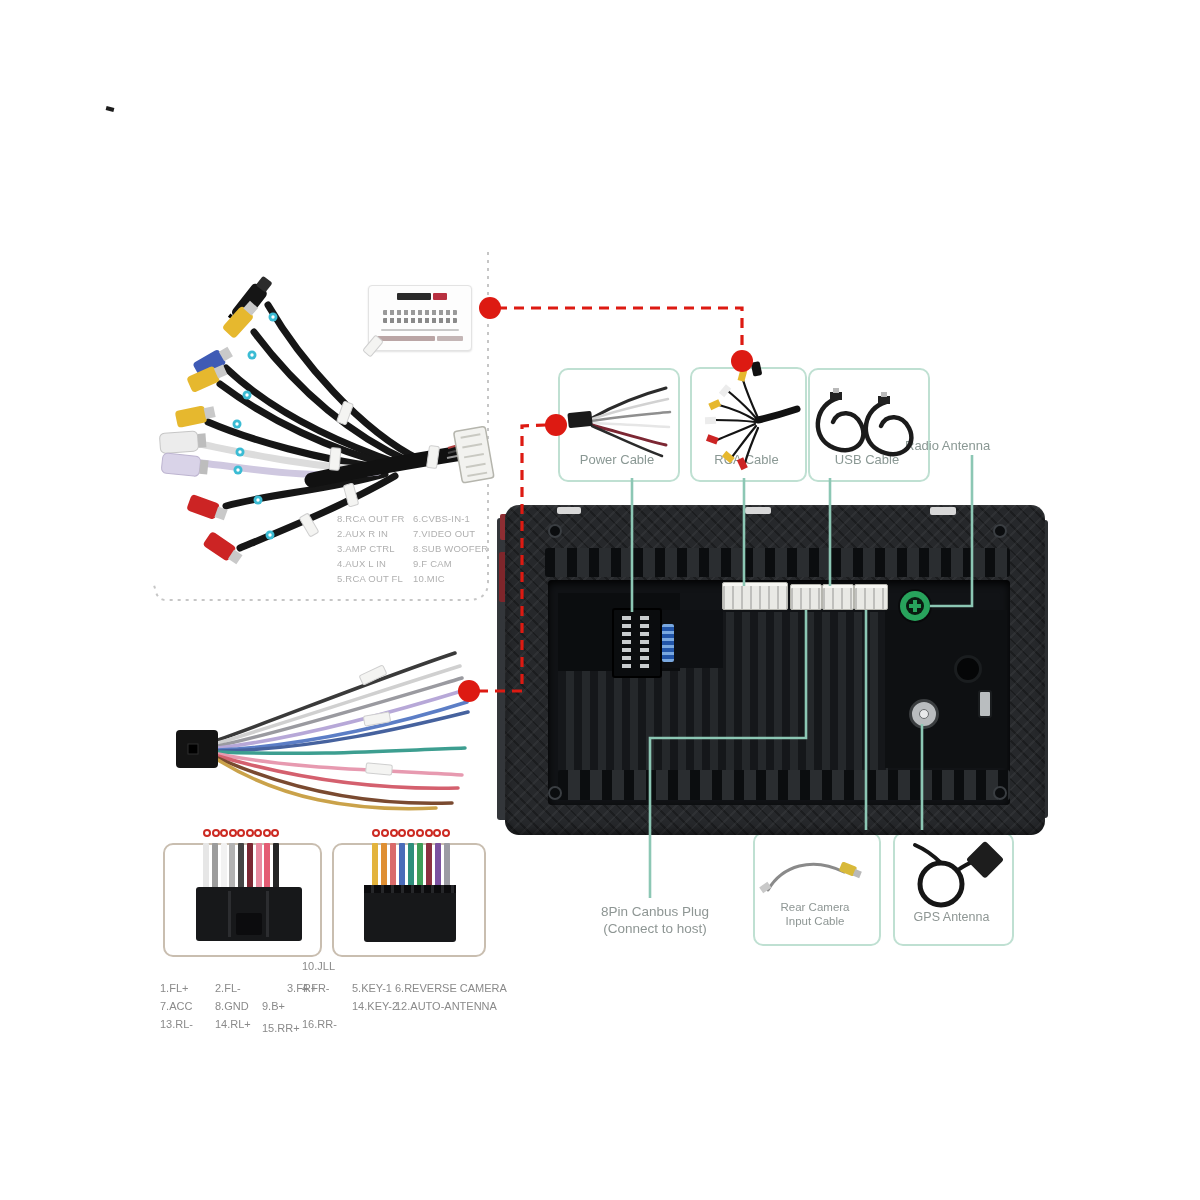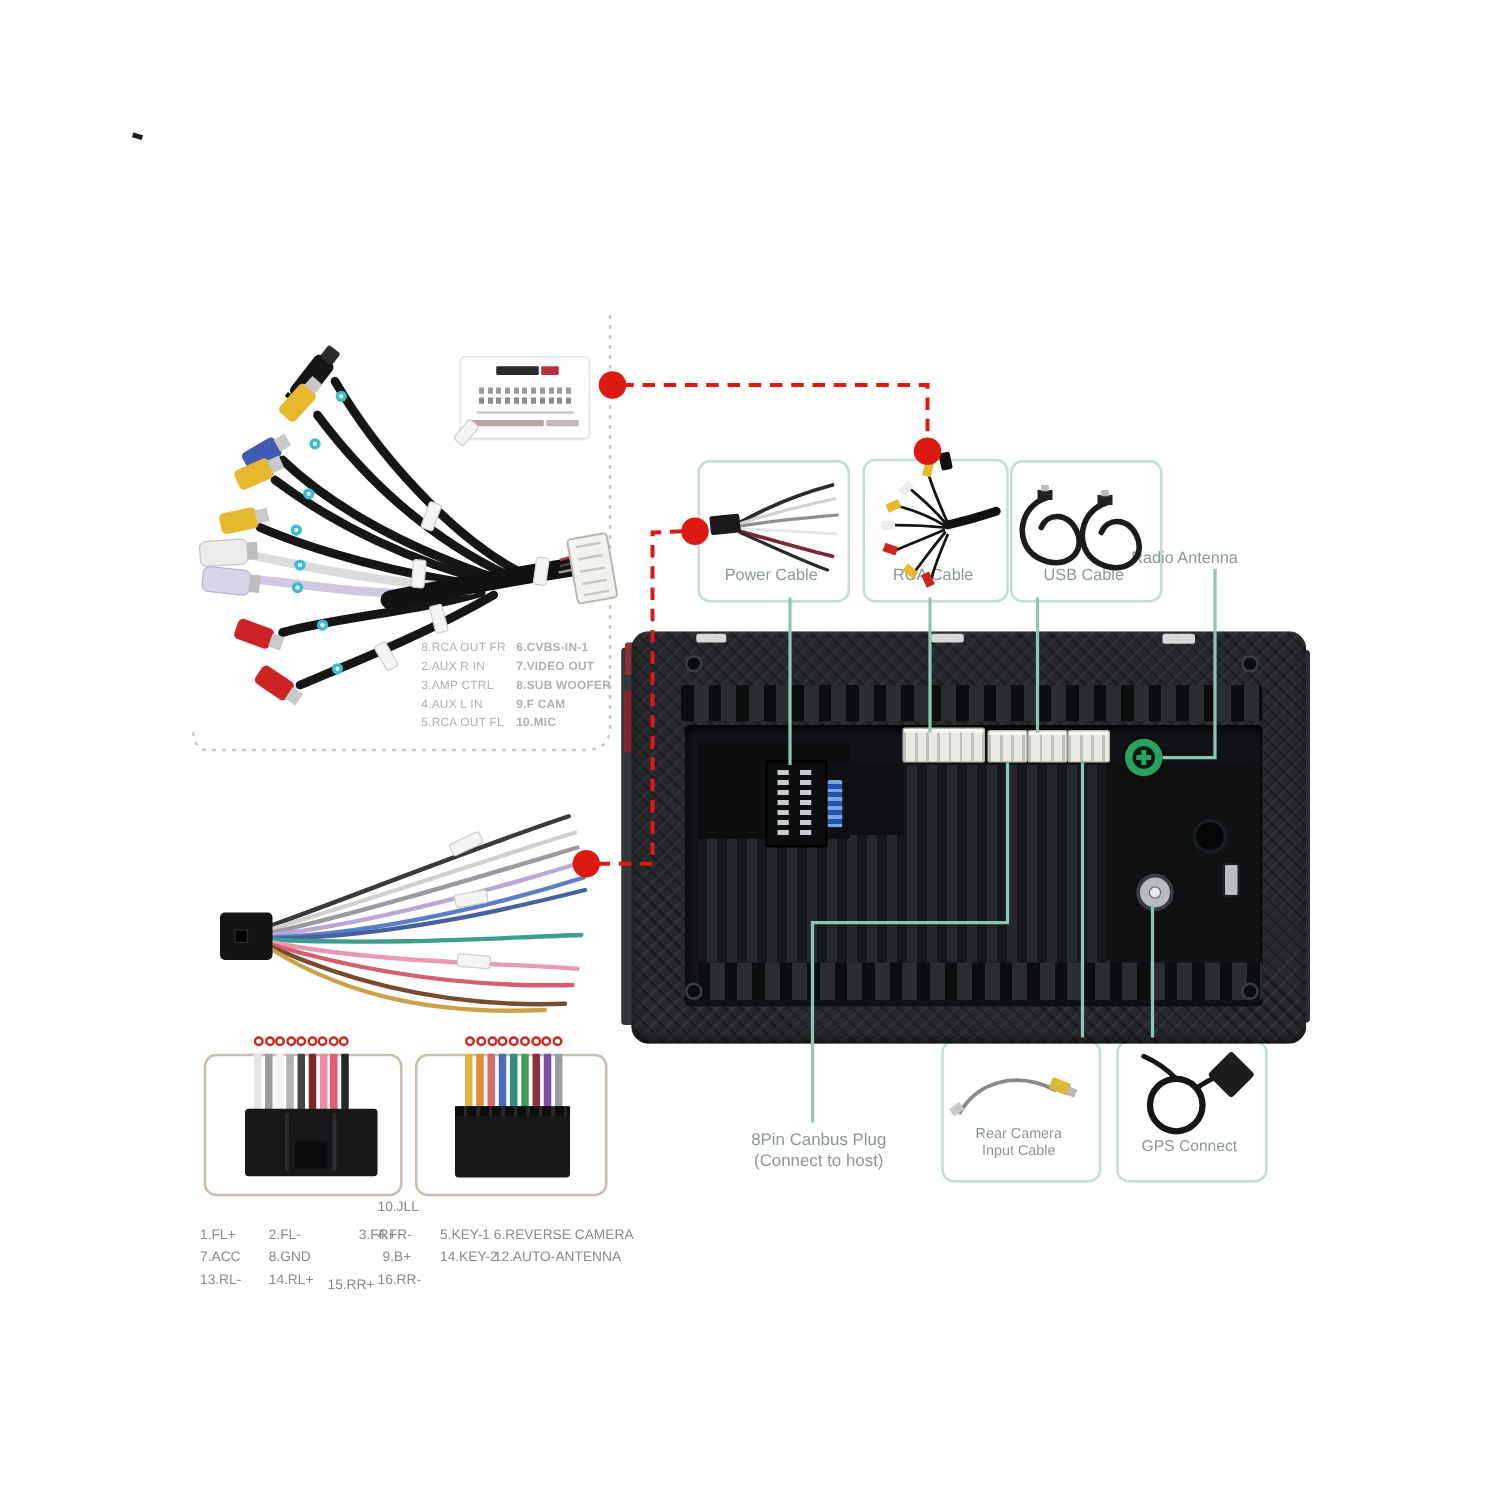--- a/index.html
+++ b/index.html
@@ -140,30 +140,30 @@
     <span style="display:block;">(Connect to host)</span>
   </div>
 
   <div class="abs callout-box" style="left:753px;top:832px;width:124px;height:110px;"></div>
   <div class="abs small-label" style="left:753px;top:900px;width:124px;">
     <span style="display:block;">Rear Camera</span>
     <span style="display:block;">Input Cable</span>
   </div>
 
   <div class="abs callout-box" style="left:893px;top:832px;width:117px;height:110px;"></div>
-  <div class="abs small-label" style="left:893px;top:910px;width:117px;font-size:12.5px;">GPS Connect</div>
+  <div class="abs small-label" style="left:893px;top:910px;width:117px;font-size:12.5px;">GPS Antenna</div>
 
   <div class="abs rca-col" style="left:337px;top:511px;">
     <span>8.RCA OUT FR</span>
     <span>2.AUX R IN</span>
     <span>3.AMP CTRL</span>
     <span>4.AUX L IN</span>
     <span>5.RCA OUT FL</span>
   </div>
-  <div class="abs rca-col" style="left:413px;top:511px;font-weight:bold;">
+  <div class="abs rca-col" style="left:413px;top:511px;">
     <span>6.CVBS-IN-1</span>
     <span>7.VIDEO OUT</span>
     <span>8.SUB WOOFER</span>
     <span>9.F CAM</span>
     <span>10.MIC</span>
   </div>
 
   <div class="abs closeup-box" style="left:163px;top:843px;width:155px;height:110px;"></div>
   <div class="abs circles-row" style="left:203px;top:829px;width:76px;">
       <div class="pincircle"></div>
@@ -222,21 +222,21 @@
 
   <div>
     <span class="abs pin-label" style="left:160px;top:982px;">1.FL+</span>
     <span class="abs pin-label" style="left:215px;top:982px;">2.FL-</span>
     <span class="abs pin-label" style="left:262px;top:982px;margin-left:25px;">3.FR+</span>
     <span class="abs pin-label" style="left:302px;top:982px;">4.FR-</span>
     <span class="abs pin-label" style="left:352px;top:982px;">5.KEY-1</span>
     <span class="abs pin-label" style="left:395px;top:982px;">6.REVERSE CAMERA</span>
     <span class="abs pin-label" style="left:160px;top:1000px;">7.ACC</span>
     <span class="abs pin-label" style="left:215px;top:1000px;text-align:center;">8.GND</span>
-    <span class="abs pin-label" style="left:262px;top:1000px;margin-left:44px;">9.B+</span>
+    <span class="abs pin-label" style="left:262px;top:1000px;">9.B+</span>
     <span class="abs pin-label" style="left:302px;top:960px;">10.JLL</span>
     <span class="abs pin-label" style="left:352px;top:1000px;">14.KEY-2</span>
     <span class="abs pin-label" style="left:395px;top:1000px;">12.AUTO-ANTENNA</span>
     <span class="abs pin-label" style="left:160px;top:1018px;">13.RL-</span>
     <span class="abs pin-label" style="left:215px;top:1018px;">14.RL+</span>
     <span class="abs pin-label" style="left:262px;top:1022px;">15.RR+</span>
     <span class="abs pin-label" style="left:302px;top:1018px;">16.RR-</span>
   </div>
 
   <svg class="art" width="1200" height="1200" viewBox="0 0 1200 1200">

